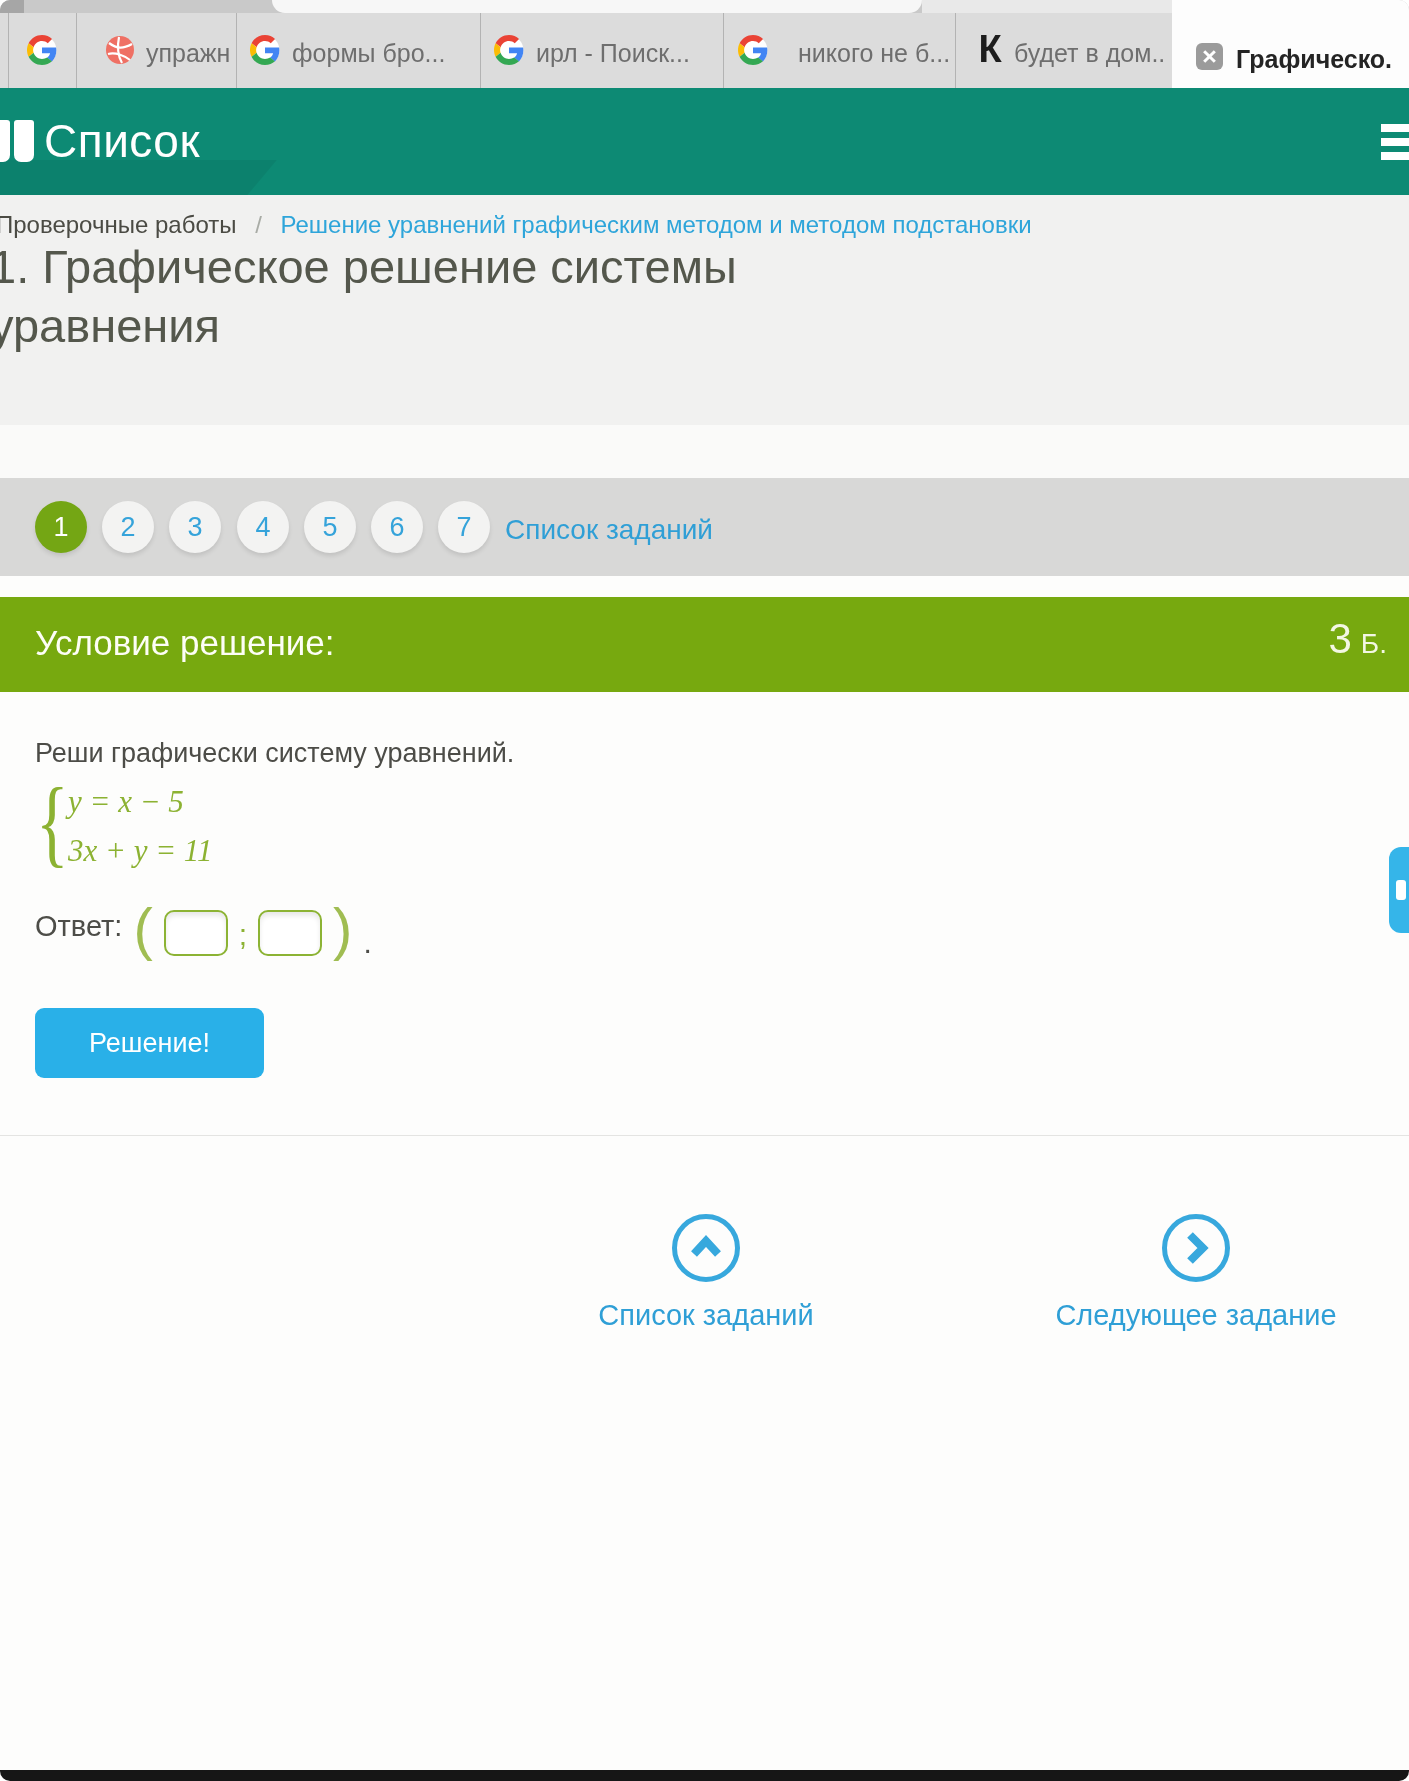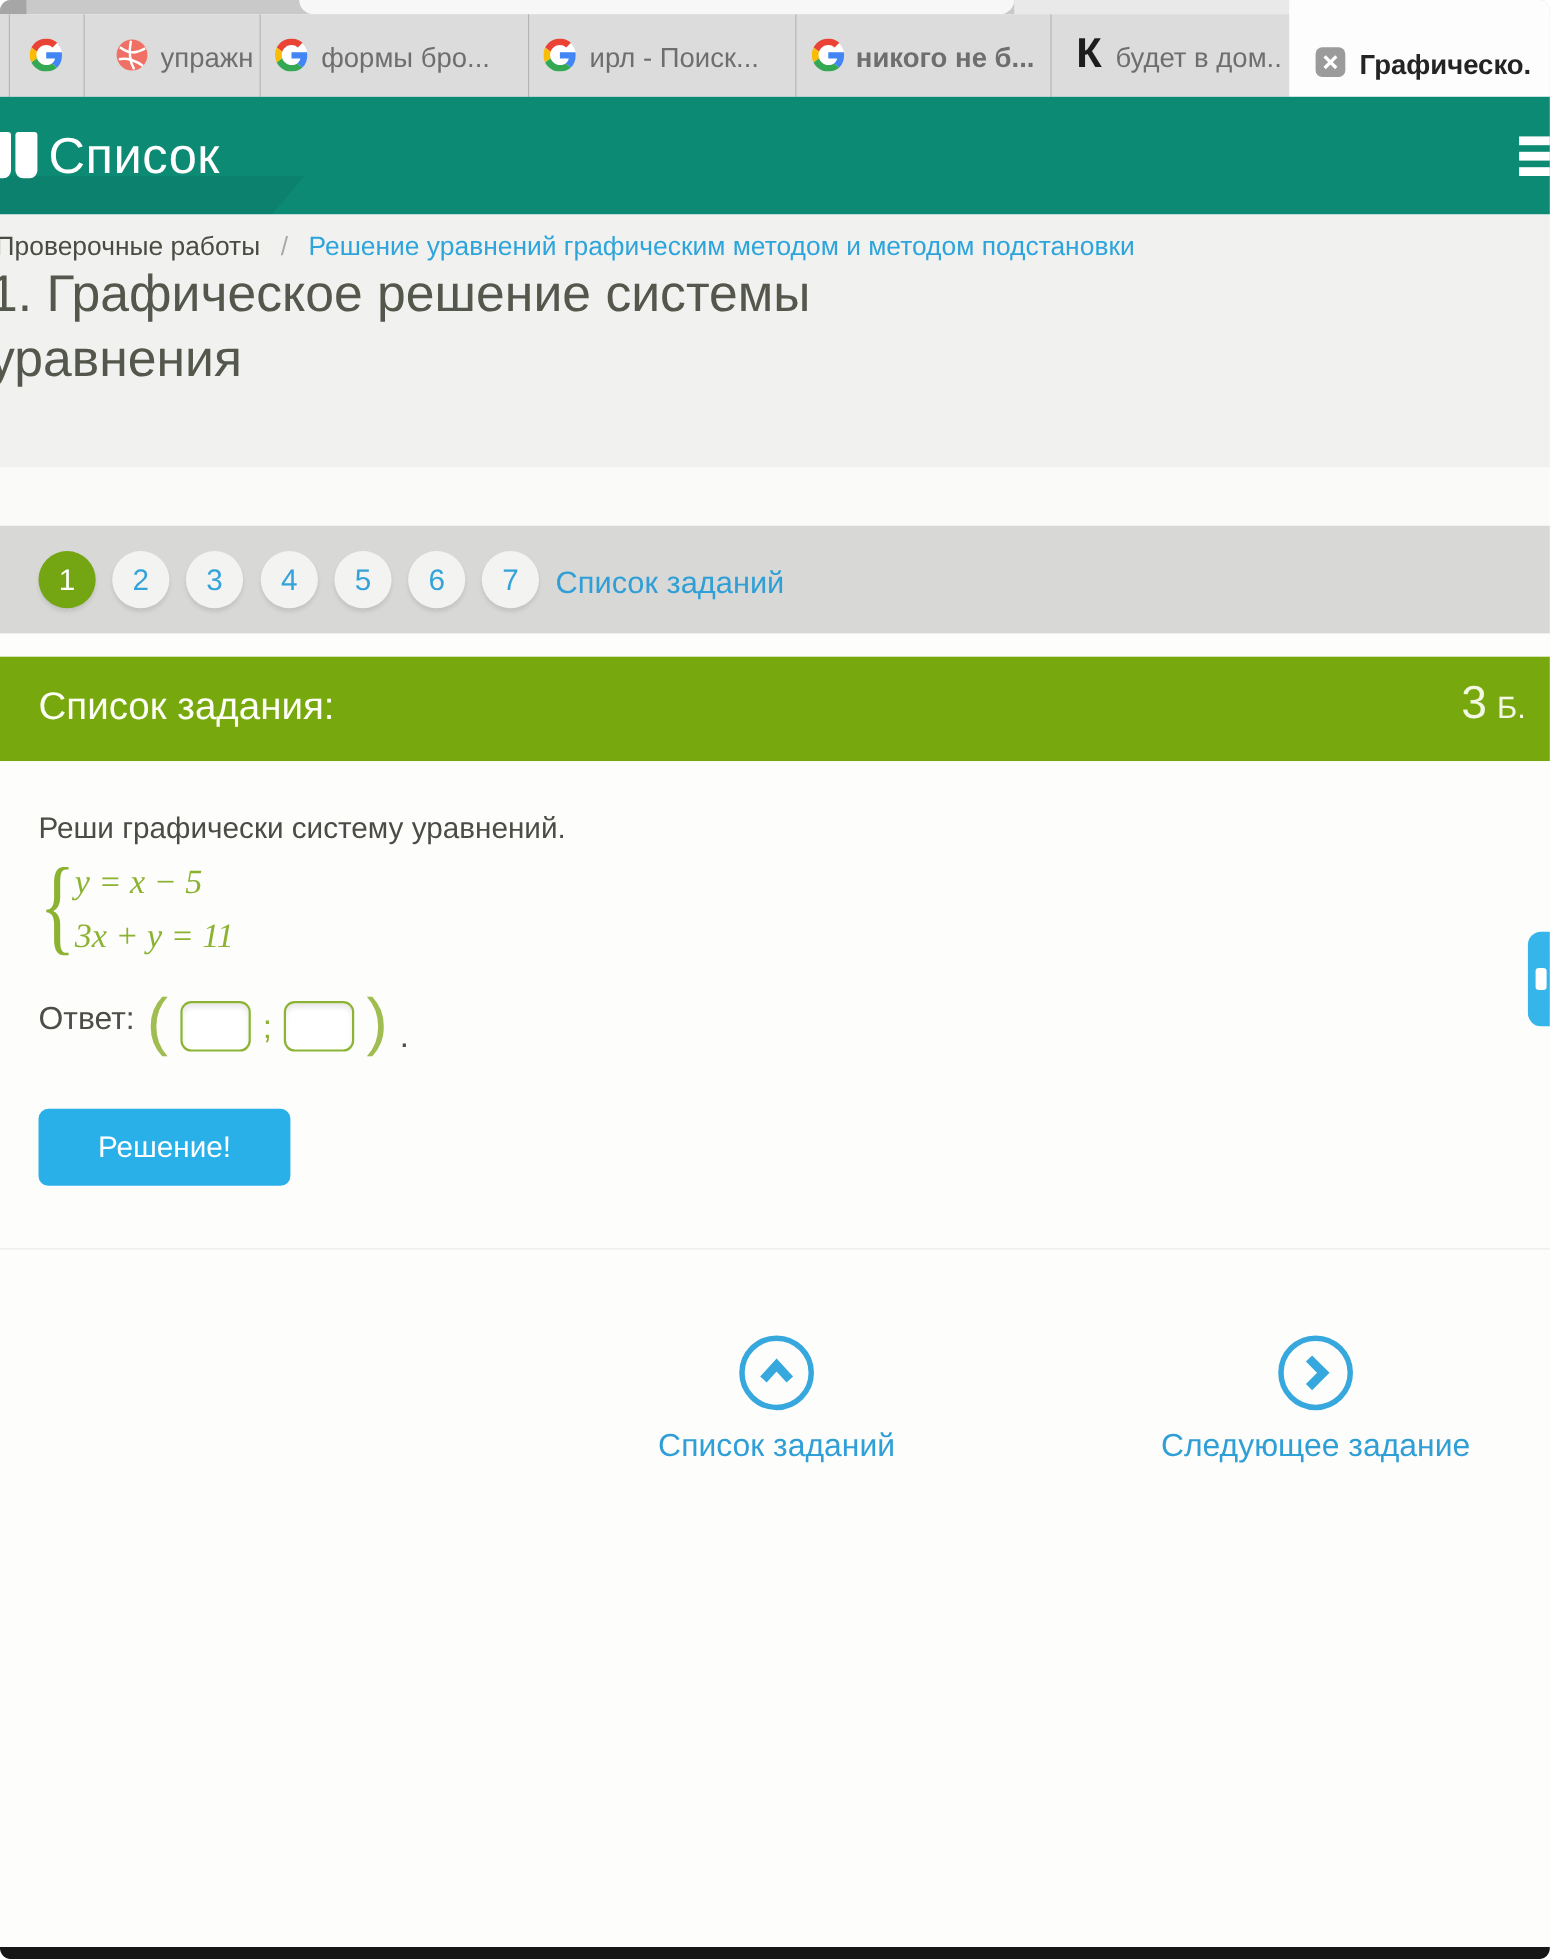--- a/index.html
+++ b/index.html
@@ -16,21 +16,21 @@
   .tabstrip{position:absolute;left:0;top:13px;width:1409px;height:75px;background:#dcdcdc;}
   .tab-divider{position:absolute;top:0;width:1px;height:75px;background:#b3b3b3;}
   .d0{left:8px}.d1{left:76px}.d2{left:236px}.d3{left:480px}.d4{left:723px}.d5{left:955px}
   .fav{position:absolute;top:22px;width:30px;height:30px;}
   .fav svg{display:block;width:30px;height:30px;}
   .tab-title{position:absolute;top:26px;font-size:25px;color:#6e6e6e;white-space:nowrap;overflow:hidden;}
   .f-t0{left:27px}
   .f-t1{left:105px}.ttl-t1{left:146px;width:90px;}
   .f-t2{left:250px}.ttl-t2{left:292px;width:180px;}
   .f-t3{left:494px}.ttl-t3{left:536px;width:178px;}
-  .f-t4{left:738px}.ttl-t4{left:778px;width:168px;font-weight:bold;}
+  .f-t4{left:738px}.ttl-t4{left:798px;width:168px;}
   .f-t5{left:975px;top:14px;width:30px;height:44px;font-size:38px;font-weight:700;color:#1d1d1d;line-height:44px;text-align:center;}
   .ttl-t5{left:1014px;width:150px;}
   .active-tab{position:absolute;left:1172px;top:0;width:237px;height:88px;background:#fdfdfd;}
   .xbox{position:absolute;left:24px;top:43px;width:27px;height:27px;background:#9b9b9b;border-radius:6px;}
   .xbox::before,.xbox::after{content:"";position:absolute;left:6px;top:12px;width:15px;height:3px;background:#fff;}
   .xbox::before{transform:rotate(45deg);}
   .xbox::after{transform:rotate(-45deg);}
   .active-title{position:absolute;left:64px;top:45px;font-size:25px;font-weight:700;color:#242424;white-space:nowrap;overflow:hidden;width:168px;}
 
   
@@ -219,21 +219,21 @@
     <div class="num-circle c2">3</div>
     <div class="num-circle c3">4</div>
     <div class="num-circle c4">5</div>
     <div class="num-circle c5">6</div>
     <div class="num-circle c6">7</div>
     <a class="list-link-top" href="#">Список заданий</a>
   </div>
   <div class="white-band2"></div>
 
   <div class="green-bar">
-    <span class="cond-label">Список задания:</span>
+    <span class="cond-label">Условие решение:</span>
     <span class="points">
       <span class="pv">3</span>
       <span class="pu">Б.</span>
     </span>
   </div>
 
   <div class="task">
     <p class="instruction">Реши графически систему уравнений.</p>
     <div class="system">
       <span class="brace">{</span>

